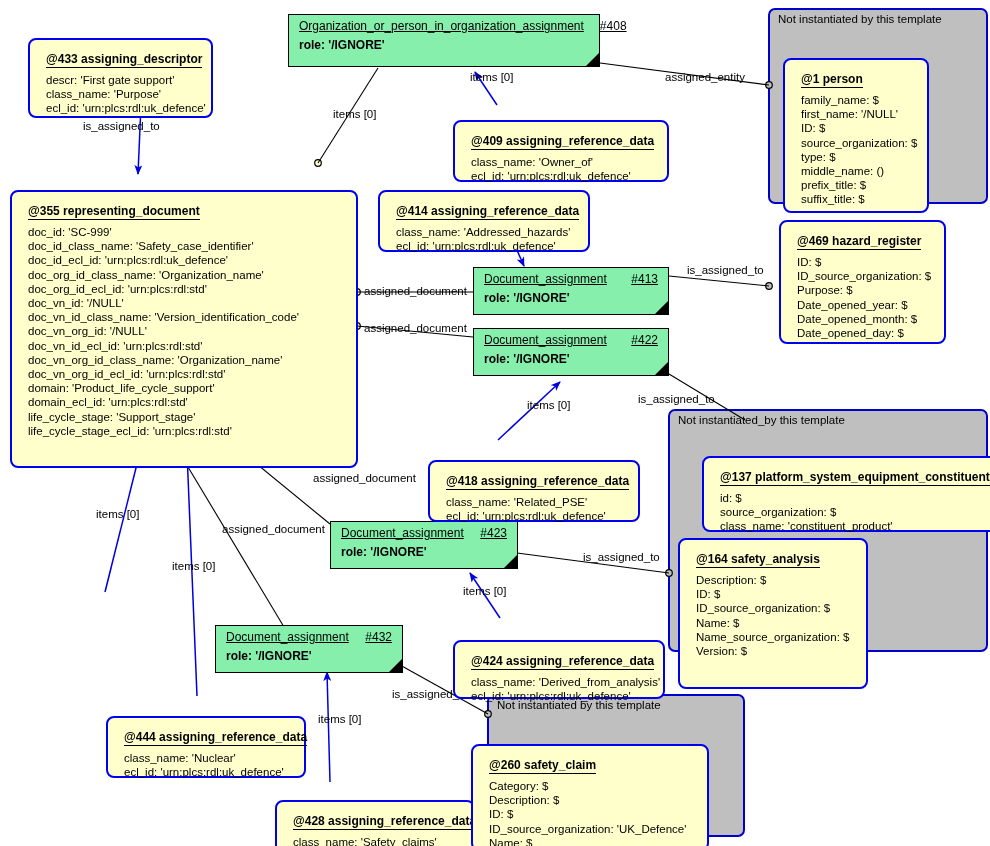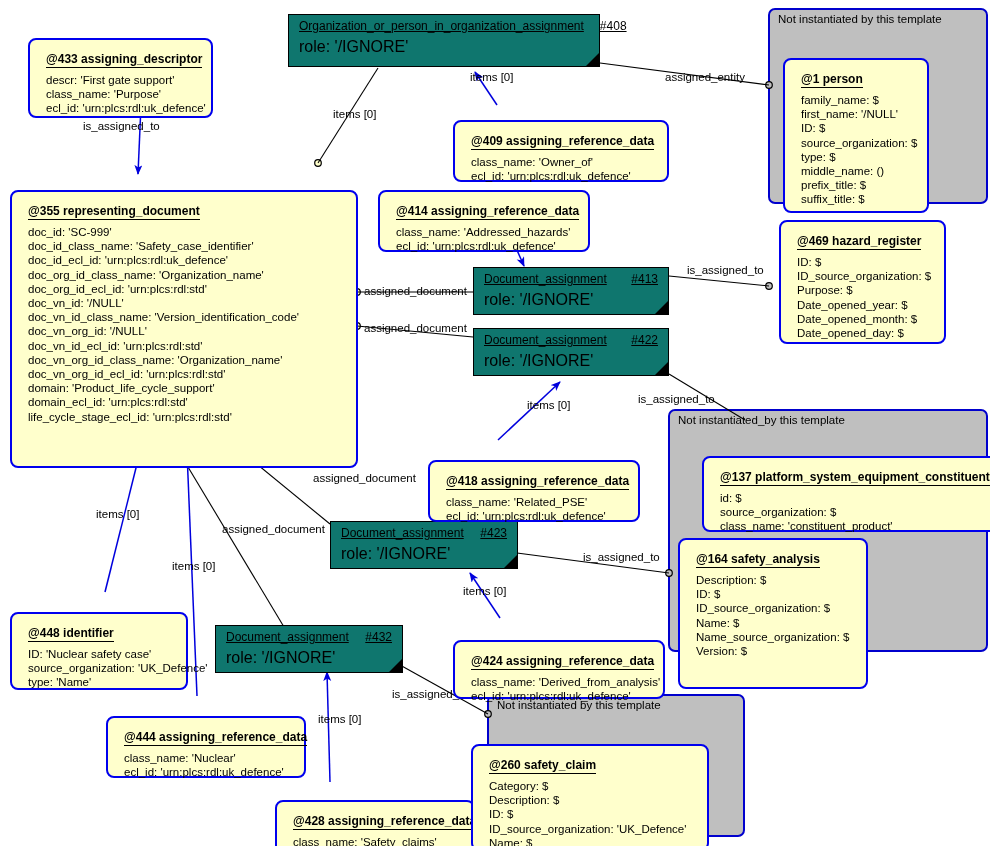--- a/index.html
+++ b/index.html
@@ -6,25 +6,25 @@
   body{font-family:"Liberation Sans",sans-serif;}
   #canvas{position:relative;width:990px;height:846px;background:#ffffff;overflow:hidden;}
   svg.edges{position:absolute;left:0;top:0;width:990px;height:846px;pointer-events:none;}
   .grp{position:absolute;background:#bfbfbf;border:2px solid #0000cd;border-radius:7px;box-sizing:border-box;}
   .grp .grp-label{font-size:11.5px;color:#000;padding:3px 7px 0 8px;line-height:13px;white-space:nowrap;}
   .ent{position:absolute;background:#ffffcc;border:2.6px solid #0000ee;border-radius:8px;box-sizing:border-box;padding:7px;margin-top:20px;}
   .ent .hdr{font-size:12px;font-weight:bold;color:#000;padding:5px 9px 2px 9px;white-space:nowrap;}
   .ent .hdr span.u{border-bottom:1.5px solid #000;padding-bottom:1px;display:inline-block;}
   .ent .attrs{padding:3px 9px 6px 9px;}
   .ent .attrs div{font-size:11.5px;line-height:14.2px;color:#000;white-space:nowrap;}
-  .assoc{position:absolute;background:#0f766e;border:1.4px solid #000;box-sizing:border-box;}
+  .assoc{position:absolute;background:#86efac;border:1.4px solid #000;box-sizing:border-box;}
   .assoc .arow{display:flex;justify-content:space-between;align-items:baseline;font-size:12px;padding:4px 10px 2px 10px;white-space:nowrap;}
   .assoc .arow .nm{text-decoration:underline;}
   .assoc .arow .id{text-decoration:underline;padding-left:16px;}
-  .assoc .brow{font-size:16px;padding:3px 10px 6px 10px;white-space:nowrap;}
+  .assoc .brow{font-size:12px;padding:3px 10px 6px 10px;white-space:nowrap;font-weight:bold;}
   .corner{position:absolute;right:0;bottom:0;width:0;height:0;border-left:13px solid transparent;border-bottom:13px solid #000;}
   .elabel{position:absolute;font-size:11.5px;color:#000;white-space:nowrap;}
 </style>
 </head>
 <body>
 
 <div id="canvas">
 
   <div class="grp" style="left:768px;top:8px;width:220px;height:196px;">
     <div class="grp-label">Not instantiated by this template</div>
@@ -171,20 +171,21 @@
       <div>doc_org_id_class_name: 'Organization_name'</div>
       <div>doc_org_id_ecl_id: 'urn:plcs:rdl:std'</div>
       <div>doc_vn_id: '/NULL'</div>
       <div>doc_vn_id_class_name: 'Version_identification_code'</div>
       <div>doc_vn_org_id: '/NULL'</div>
       <div>doc_vn_id_ecl_id: 'urn:plcs:rdl:std'</div>
       <div>doc_vn_org_id_class_name: 'Organization_name'</div>
       <div>doc_vn_org_id_ecl_id: 'urn:plcs:rdl:std'</div>
       <div>domain: 'Product_life_cycle_support'</div>
       <div>domain_ecl_id: 'urn:plcs:rdl:std'</div>
+      <div>life_cycle_stage: 'Support_stage'</div>
       <div>life_cycle_stage_ecl_id: 'urn:plcs:rdl:std'</div>
     </div>
   </div>
 
   <div class="ent" style="left:453px;top:100px;width:216px;height:62px;">
     <div class="hdr"><span class="u"><span>@409</span> <span>assigning_reference_data</span></span></div>
     <div class="attrs">
       <div>class_name: 'Owner_of'</div>
       <div>ecl_id: 'urn:plcs:rdl:uk_defence'</div>
     </div>
@@ -254,28 +255,20 @@
   </div>
 
   <div class="ent" style="left:453px;top:620px;width:212px;height:59px;">
     <div class="hdr"><span class="u"><span>@424</span> <span>assigning_reference_data</span></span></div>
     <div class="attrs">
       <div>class_name: 'Derived_from_analysis'</div>
       <div>ecl_id: 'urn:plcs:rdl:uk_defence'</div>
     </div>
   </div>
 
-  <div class="ent" style="left:10px;top:592px;width:178px;height:78px;">
-    <div class="hdr"><span class="u"><span>@448</span> <span>identifier</span></span></div>
-    <div class="attrs">
-      <div>ID: 'Nuclear safety case'</div>
-      <div>source_organization: 'UK_Defence'</div>
-      <div>type: 'Name'</div>
-    </div>
-  </div>
 
   <div class="ent" style="left:106px;top:696px;width:200px;height:62px;">
     <div class="hdr"><span class="u"><span>@444</span> <span>assigning_reference_data</span></span></div>
     <div class="attrs">
       <div>class_name: 'Nuclear'</div>
       <div>ecl_id: 'urn:plcs:rdl:uk_defence'</div>
     </div>
   </div>
 
   <div class="ent" style="left:275px;top:780px;width:200px;height:62px;">

